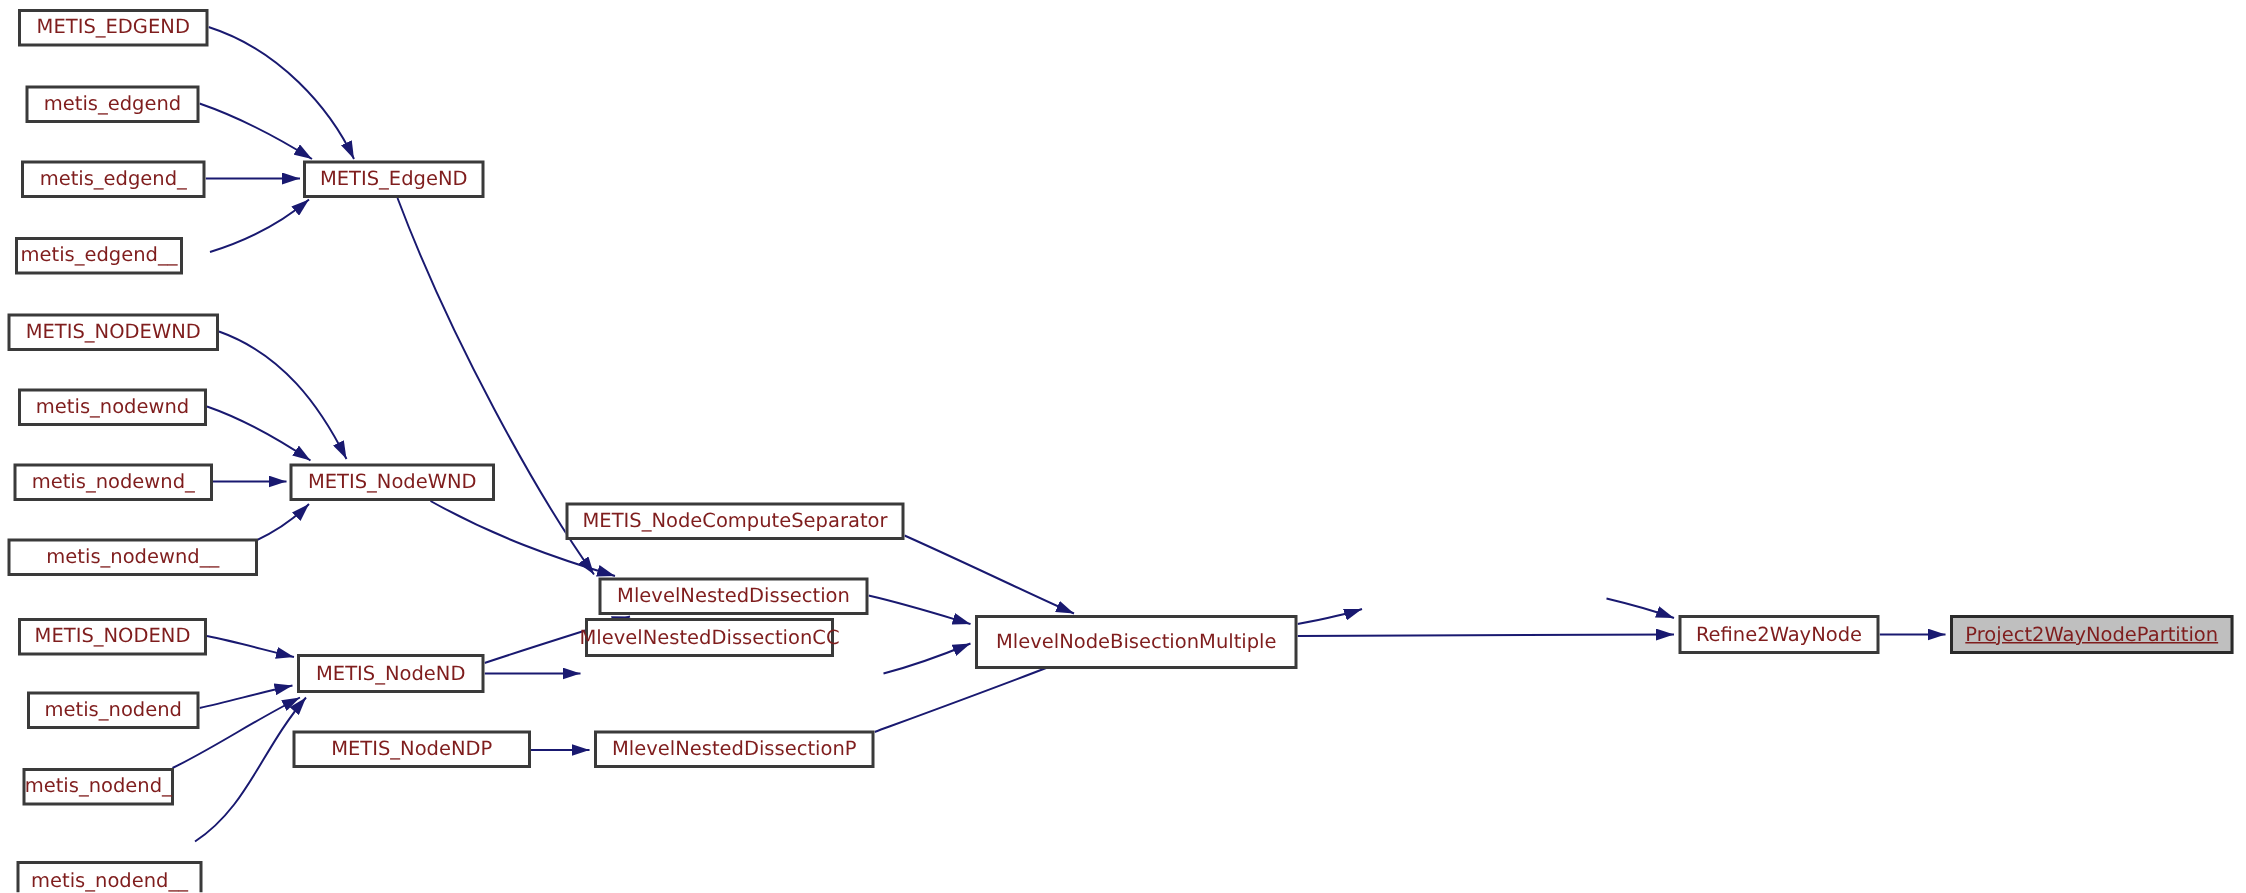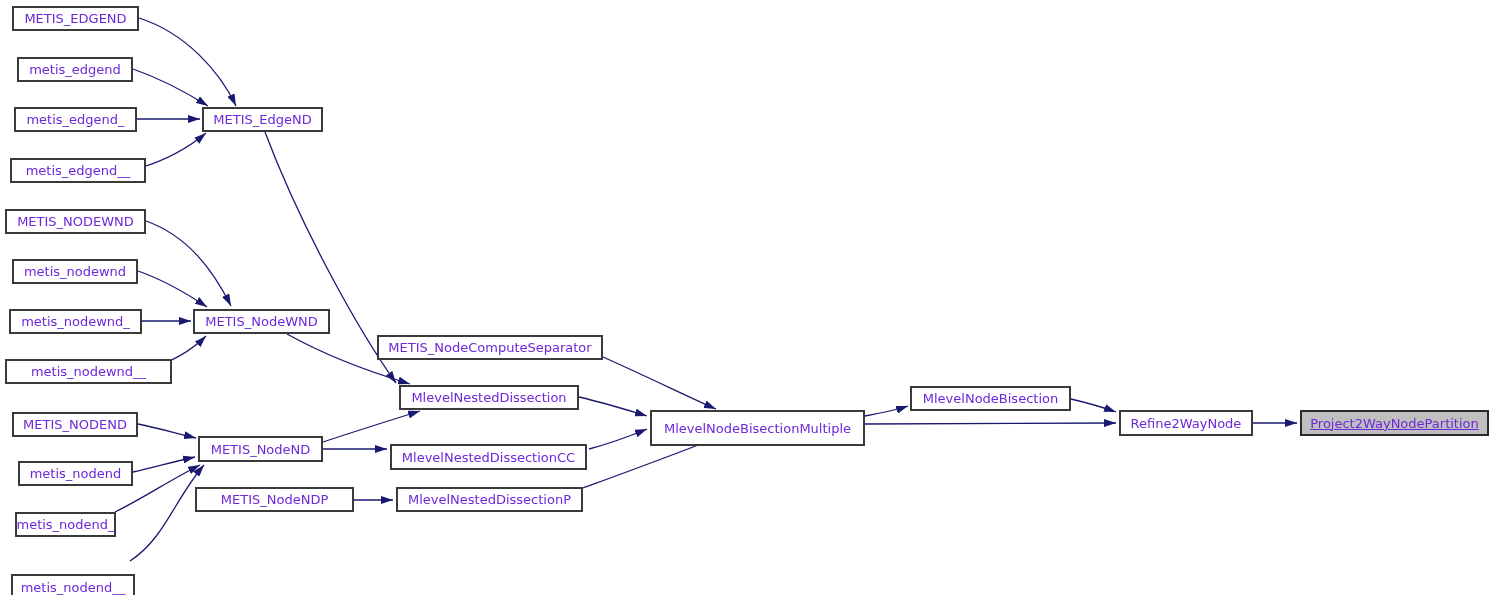--- a/index.html
+++ b/index.html
@@ -10,21 +10,21 @@
     font-family:"DejaVu Sans","Liberation Sans",sans-serif;
     overflow:hidden;
   }
   #edges{position:absolute;left:0;top:0;}
   .edge{stroke:#191970;stroke-width:1.3;fill:none;}
   .node{
     position:absolute;
     box-sizing:border-box;
     background:#ffffff;
     border:2px solid #3a3a3a;
-    color:#6d28d9;
+    color:#7f1d1d;
     display:flex;align-items:center;justify-content:center;
     font-size:13px;line-height:1;white-space:nowrap;
     cursor:pointer;
   }
   .node.highlight{
     background:#bfbfbf;
     border-color:#2a2a2a;
     cursor:default;
     text-decoration:underline;
   }
@@ -63,38 +63,37 @@
     <path class="edge" d="M583,488 C632,470 684,451 716,438" marker-end="url(#arrow)"></path>
     <path class="edge" d="M865,416 C881,413 896,410 908,406" marker-end="url(#arrow)"></path>
     <path class="edge" d="M865,424 L1116,423" marker-end="url(#arrow)"></path>
     <path class="edge" d="M1071,399 C1092,404 1105,408 1116,412" marker-end="url(#arrow)"></path>
     <path class="edge" d="M1253,423 L1297,423" marker-end="url(#arrow)"></path>
   </svg>
 
   <div class="node" style="left:12px;top:6px;width:127px;height:25px">METIS_EDGEND</div>
   <div class="node" style="left:17px;top:57px;width:116px;height:25px">metis_edgend</div>
   <div class="node" style="left:14px;top:107px;width:123px;height:25px">metis_edgend_</div>
-  <div class="node" style="left:10px;top:158px;width:136px;height:25px">metis_edgend__</div>
+  <div class="node" style="left:10px;top:158px;width:112px;height:25px">metis_edgend__</div>
   <div class="node" style="left:5px;top:209px;width:141px;height:25px">METIS_NODEWND</div>
   <div class="node" style="left:12px;top:259px;width:126px;height:25px">metis_nodewnd</div>
   <div class="node" style="left:9px;top:309px;width:133px;height:25px">metis_nodewnd_</div>
   <div class="node" style="left:5px;top:359px;width:167px;height:25px">metis_nodewnd__</div>
   <div class="node" style="left:12px;top:412px;width:126px;height:25px">METIS_NODEND</div>
   <div class="node" style="left:18px;top:461px;width:115px;height:25px">metis_nodend</div>
   <div class="node" style="left:15px;top:512px;width:101px;height:25px">metis_nodend_</div>
   <div class="node" style="left:11px;top:574px;width:124px;height:26px">metis_nodend__</div>
 
   <div class="node" style="left:202px;top:107px;width:121px;height:25px">METIS_EdgeND</div>
   <div class="node" style="left:193px;top:309px;width:137px;height:25px">METIS_NodeWND</div>
   <div class="node" style="left:198px;top:436px;width:125px;height:26px">METIS_NodeND</div>
   <div class="node" style="left:195px;top:487px;width:159px;height:25px">METIS_NodeNDP</div>
 
   <div class="node" style="left:399px;top:385px;width:180px;height:25px">MlevelNestedDissection</div>
   <div class="node" style="left:377px;top:335px;width:226px;height:25px">METIS_NodeComputeSeparator</div>
-  <div class="node" style="left:390px;top:444px;width:197px;height:26px">MlevelNestedDissectionCC</div>
+  <div class="node" style="left:390px;top:412px;width:166px;height:26px">MlevelNestedDissectionCC</div>
   <div class="node" style="left:396px;top:487px;width:187px;height:25px">MlevelNestedDissectionP</div>
 
   <div class="node" style="left:650px;top:410px;width:215px;height:36px">MlevelNodeBisectionMultiple</div>
-  <div class="node" style="left:910px;top:386px;width:161px;height:25px">MlevelNodeBisection</div>
   <div class="node" style="left:1119px;top:410px;width:134px;height:26px">Refine2WayNode</div>
   <div class="node highlight" style="left:1300px;top:410px;width:189px;height:26px">Project2WayNodePartition</div>
 
 </div>
 
 </body></html>

